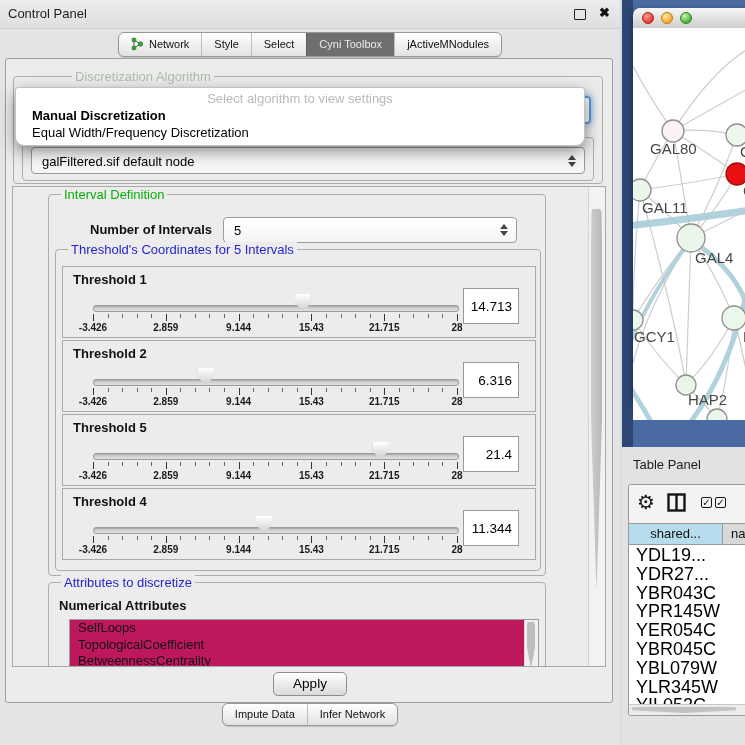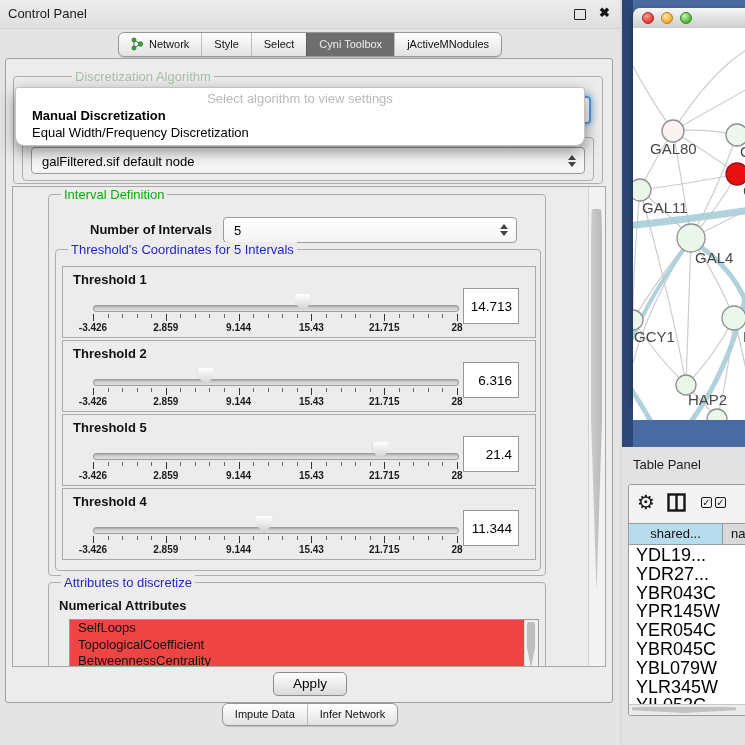--- a/index.html
+++ b/index.html
@@ -46,21 +46,21 @@
   .tplabel{position:absolute;left:10px;top:5px;font-weight:bold;font-size:13px;color:#111;}
   .track{position:absolute;left:30px;top:38px;width:364px;height:5px;background:linear-gradient(#c2c2c2,#e2e2e2);border:1px solid #9d9d9d;border-radius:3px;box-shadow:inset 0 1px 1px #adadad;}
   .thumb{position:absolute;top:27px;width:16px;height:17px;background:linear-gradient(#ffffff,#cfcfcf);clip-path:polygon(6% 0%,94% 0%,100% 8%,100% 55%,50% 100%,0% 55%,0% 8%);filter:drop-shadow(0 0 1px #777);}
   .ticks{position:absolute;left:30px;top:47px;width:364px;height:8px;}
   .tick{position:absolute;top:0;width:1px;height:4px;background:#666;}
   .tick.major{height:7px;background:#333;}
   .ticklabels{position:absolute;left:30px;top:55px;width:364px;height:12px;}
   .tlab{position:absolute;transform:translateX(-50%);font-size:10px;font-weight:bold;color:#1a1a1a;white-space:nowrap;}
   .valbox{position:absolute;left:400px;top:21px;width:56px;height:36px;background:#fff;border:1px solid #979797;font-size:13.5px;color:#000;text-align:right;line-height:36px;padding-right:6px;box-sizing:border-box;}
   
-  .attrlist{position:absolute;left:20px;top:36px;width:468px;height:70px;background:#ef4444;border:1px solid #9b9b9b;overflow:hidden;}
+  .attrlist{position:absolute;left:20px;top:36px;width:468px;height:70px;background:#be185d;border:1px solid #9b9b9b;overflow:hidden;}
   .attritem{font-size:13px;color:#111;line-height:16.5px;padding-left:8px;white-space:nowrap;}
   .attrsb{position:absolute;right:0;top:0;bottom:0;width:13px;background:#f0f0f0;border-left:1px solid #d8d8d8;}
   .attrsb .thumb{position:absolute;left:2px;top:2px;width:8px;height:46px;background:#bdbdbd;border-radius:4px;}
   
   .applybtn{position:absolute;left:267px;top:613px;width:72px;height:22px;background:linear-gradient(#ffffff,#dadada);border:1px solid #8d8d8d;border-radius:5px;font-size:13.5px;color:#000;text-align:center;line-height:21px;}
   
   .netframe{position:absolute;left:622px;top:0;width:123px;height:447px;background:#4a6ba1;}
   .netframe .darkstrip{position:absolute;left:0;top:0;width:11px;height:447px;background:#2c4675;}
   .macwin{position:absolute;left:11px;top:8px;width:112px;height:396px;border-radius:7px 0 0 0;box-shadow:0 2px 6px rgba(0,0,0,.4);}
   .mactitle{position:absolute;left:0;top:0;width:112px;height:20px;background:linear-gradient(#f7f7f7,#cdcdcd);border-bottom:1px solid #8d8d8d;border-radius:7px 0 0 0;}

